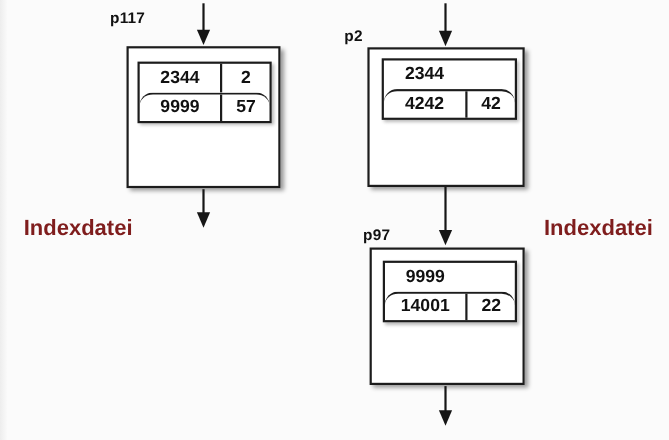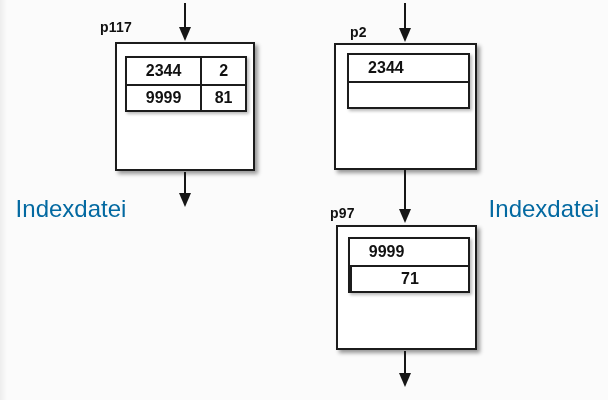--- a/index.html
+++ b/index.html
@@ -43,20 +43,21 @@
   
   .node-table {
     position: absolute;
     background: #ffffff;
     border: 2px solid #1c1c1c;
     box-shadow: 2px 2px 3px rgba(0,0,0,0.28);
   }
   .t-row {
     display: flex;
     height: 26px;
+    border-radius: 12px;
   }
   .t-row + .t-row { border-top: 2px solid #1c1c1c; }
   .t-cell {
     display: flex;
     align-items: center;
     justify-content: center;
     font-size: 16px;
     font-weight: bold;
     color: #111;
   }
@@ -76,76 +77,79 @@
     border-left: 6px solid transparent;
     border-right: 6px solid transparent;
     border-top: 14px solid #161616;
   }
 
   
   .side-label {
     position: absolute;
     width: 130px;
     text-align: center;
-    font-size: 24px;
-    font-weight: normal;
+    font-size: 20px;
+    font-weight: bold;
     line-height: 23px;
-    color: #0369a1;
+    color: #7f1d1d;
   }
 </style>
 </head>
 <body>
 
 <div id="stage">
 
   <div class="edge-strip"></div>
 
-  <div class="node-label" style="left:100px; top:8px;margin-top:11px;">p117</div>
+  <div class="node-label" style="left:100px; top:8px;">p117</div>
   <div class="node-box" style="left:115px; top:42px; width:140px; height:129px;"></div>
   <div class="node-table" style="left:125px; top:56px; width:122px;">
       <div class="t-row">
         <div class="t-cell key">2344</div>
         <div class="t-cell val">2</div>
       </div>
       <div class="t-row">
         <div class="t-cell key">9999</div>
-        <div class="t-cell val">81</div>
+        <div class="t-cell val">57</div>
       </div>
     </div>
 
   <div class="arrow-line" style="left:184px; top:3px; height:27px;"></div>
   <div class="arrow-head" style="left:179px; top:27px;"></div>
 
   <div class="arrow-line" style="left:184px; top:172px; height:23px;"></div>
   <div class="arrow-head" style="left:179px; top:193px;"></div>
 
-  <div class="node-label" style="left:350px; top:24px;">p2</div>
+  <div class="node-label" style="left:313px; top:24px;">p2</div>
   <div class="node-box" style="left:334px; top:43px; width:143px; height:127px;"></div>
   <div class="node-table" style="left:347px; top:53px; width:123px;">
       <div class="t-row">
         <div class="t-cell key">2344</div>
       </div>
       <div class="t-row">
+        <div class="t-cell key">4242</div>
+        <div class="t-cell val">42</div>
       </div>
     </div>
 
   <div class="arrow-line" style="left:404px; top:3px; height:28px;"></div>
   <div class="arrow-head" style="left:399px; top:28px;"></div>
 
   <div class="arrow-line" style="left:404px; top:170px; height:40px;"></div>
   <div class="arrow-head" style="left:399px; top:209px;"></div>
 
   <div class="node-label" style="left:330px; top:205px;">p97</div>
   <div class="node-box" style="left:336px; top:225px; width:141px; height:125px;"></div>
   <div class="node-table" style="left:348px; top:237px; width:122px;">
       <div class="t-row">
         <div class="t-cell key">9999</div>
       </div>
       <div class="t-row">
-        <div class="t-cell val">71</div>
+        <div class="t-cell key">14001</div>
+        <div class="t-cell val">22</div>
       </div>
     </div>
 
   <div class="arrow-line" style="left:404px; top:351px; height:24px;"></div>
   <div class="arrow-head" style="left:399px; top:373px;"></div>
 
   <div class="side-label" style="left:6px; top:197px;">
     <div>Indexdatei</div>
   </div>
   <div class="side-label" style="left:479px; top:197px;">

